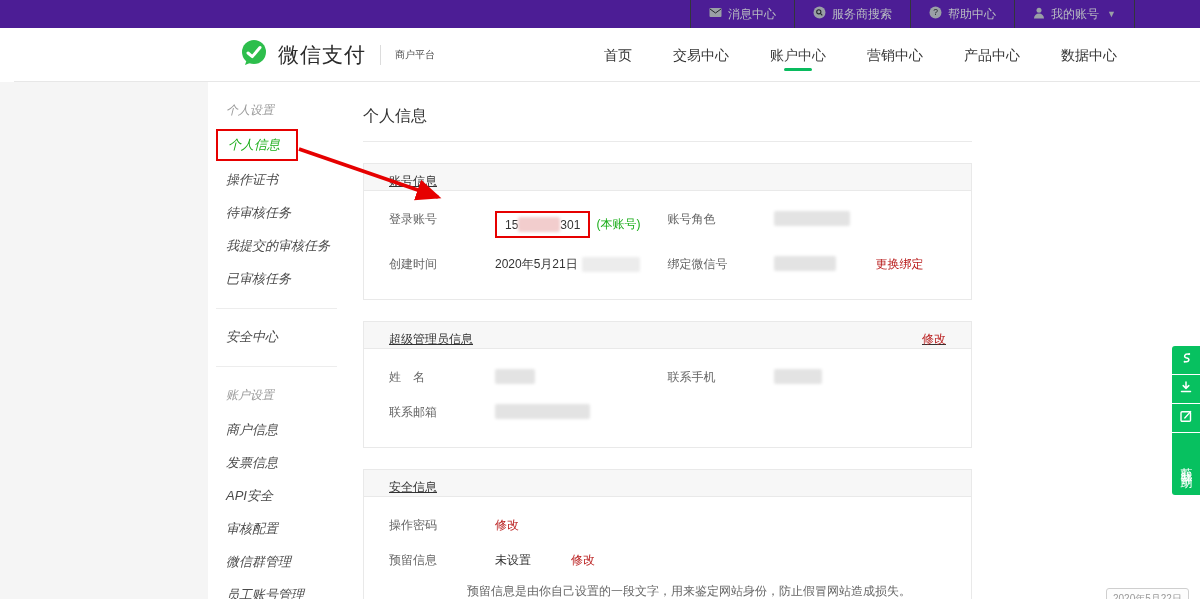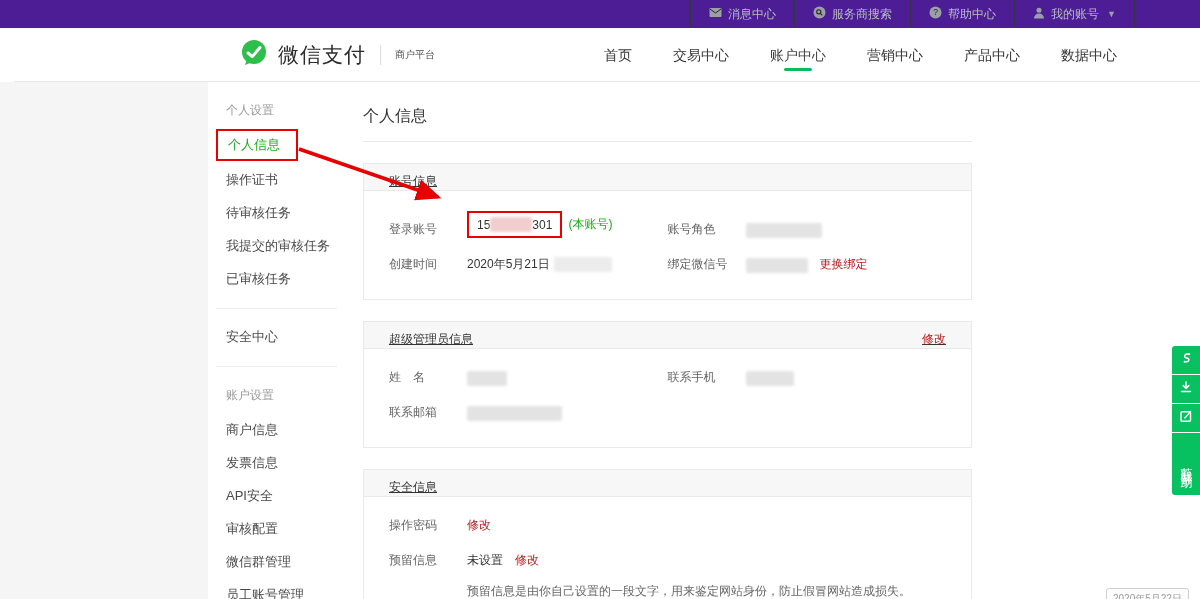--- a/index.html
+++ b/index.html
@@ -24,40 +24,40 @@
   .portal-text { font-size:10px; color:#4a4a4a; }
   .header-nav { position:absolute; left:588px; top:0; height:53px; display:flex; align-items:center;
                 gap:37px; font-size:14px; color:#353535; }
   .nav-item { position:relative; padding:17px 2px 14px; cursor:pointer; }
   .nav-item.active { color:#404040; }
   .nav-item.active::after { content:''; position:absolute; left:50%; transform:translateX(-50%);
                 bottom:8px; width:28px; height:3px; border-radius:1.5px; background:#09bb5e; }
 
   
   .left-gutter { position:absolute; left:0; top:82px; width:208px; bottom:0; background:#f5f5f5; }
-  .sidebar { position:absolute; left:208px; top:82px; width:137px; bottom:0; background:#fff; }
+  .sidebar { position:absolute; left:208px; top:82px; width:137px; bottom:0; background:#fff;font-style:italic; }
   .side-title { margin:20px 0 10px; padding-left:18px; color:#9b9b9b; font-size:12px; }
   .side-item { padding:7px 0 8px 18px; color:#4a4a4a; font-size:13px; cursor:pointer; }
   .side-item--active { padding:0; margin:2px 0 3px 8px; }
   .red-box { display:inline-block; border:2px solid #e60000; padding:5px 16px 5px 10px; }
   .side-item--active .red-box span { color:#1aad19; }
   .side-div { height:1px; background:#ededed; margin:12px 8px; }
 
   
   .main { position:absolute; left:345px; top:82px; right:0; bottom:0; background:#fff; overflow:hidden; }
   .main-inner { padding:24px 0 0 18px; }
   .page-title { font-size:16px; color:#333; margin-bottom:14px; }
   .title-div { width:609px; height:1px; background:#eaeaea; }
   .card { width:609px; border:1px solid #e9e9e9; margin-top:21px; font-size:12px; }
   .card-h { background:#f7f7f7; border-bottom:1px solid #e9e9e9; height:27px; display:flex;
             align-items:flex-end; justify-content:space-between; padding:0 25px; color:#333;text-decoration:underline; }
   .card-b { padding:20px 25px 26px; }
   .row { display:flex; }
   .row + .row { margin-top:18px; }
-  .cell { width:50%; display:flex; align-items:flex-end; }
+  .cell { width:50%; display:flex; align-items:flex-start;gap:28px; }
   .lbl { width:78px; color:#666; flex:none; }
   .val { color:#333; display:flex; align-items:center; }
   .blur { display:inline-block; height:15px; border-radius:2px; background:#e3e3e3; filter:blur(1.5px); }
   .blur-pink { background:#f2cdcd; }
   .blur-lite { background:#ececec; }
   .acct-box { display:inline-flex; align-items:center; border:2px solid #e60000; padding:4px 8px; }
   .a-link { color:#b91c1c; cursor:pointer; text-decoration:none; }
   .green-note { color:#1aad19; margin-left:6px; }
   .ml12 { margin-left:12px; }
   .desc { margin:14px 0 0 78px; color:#666; line-height:17px; }

